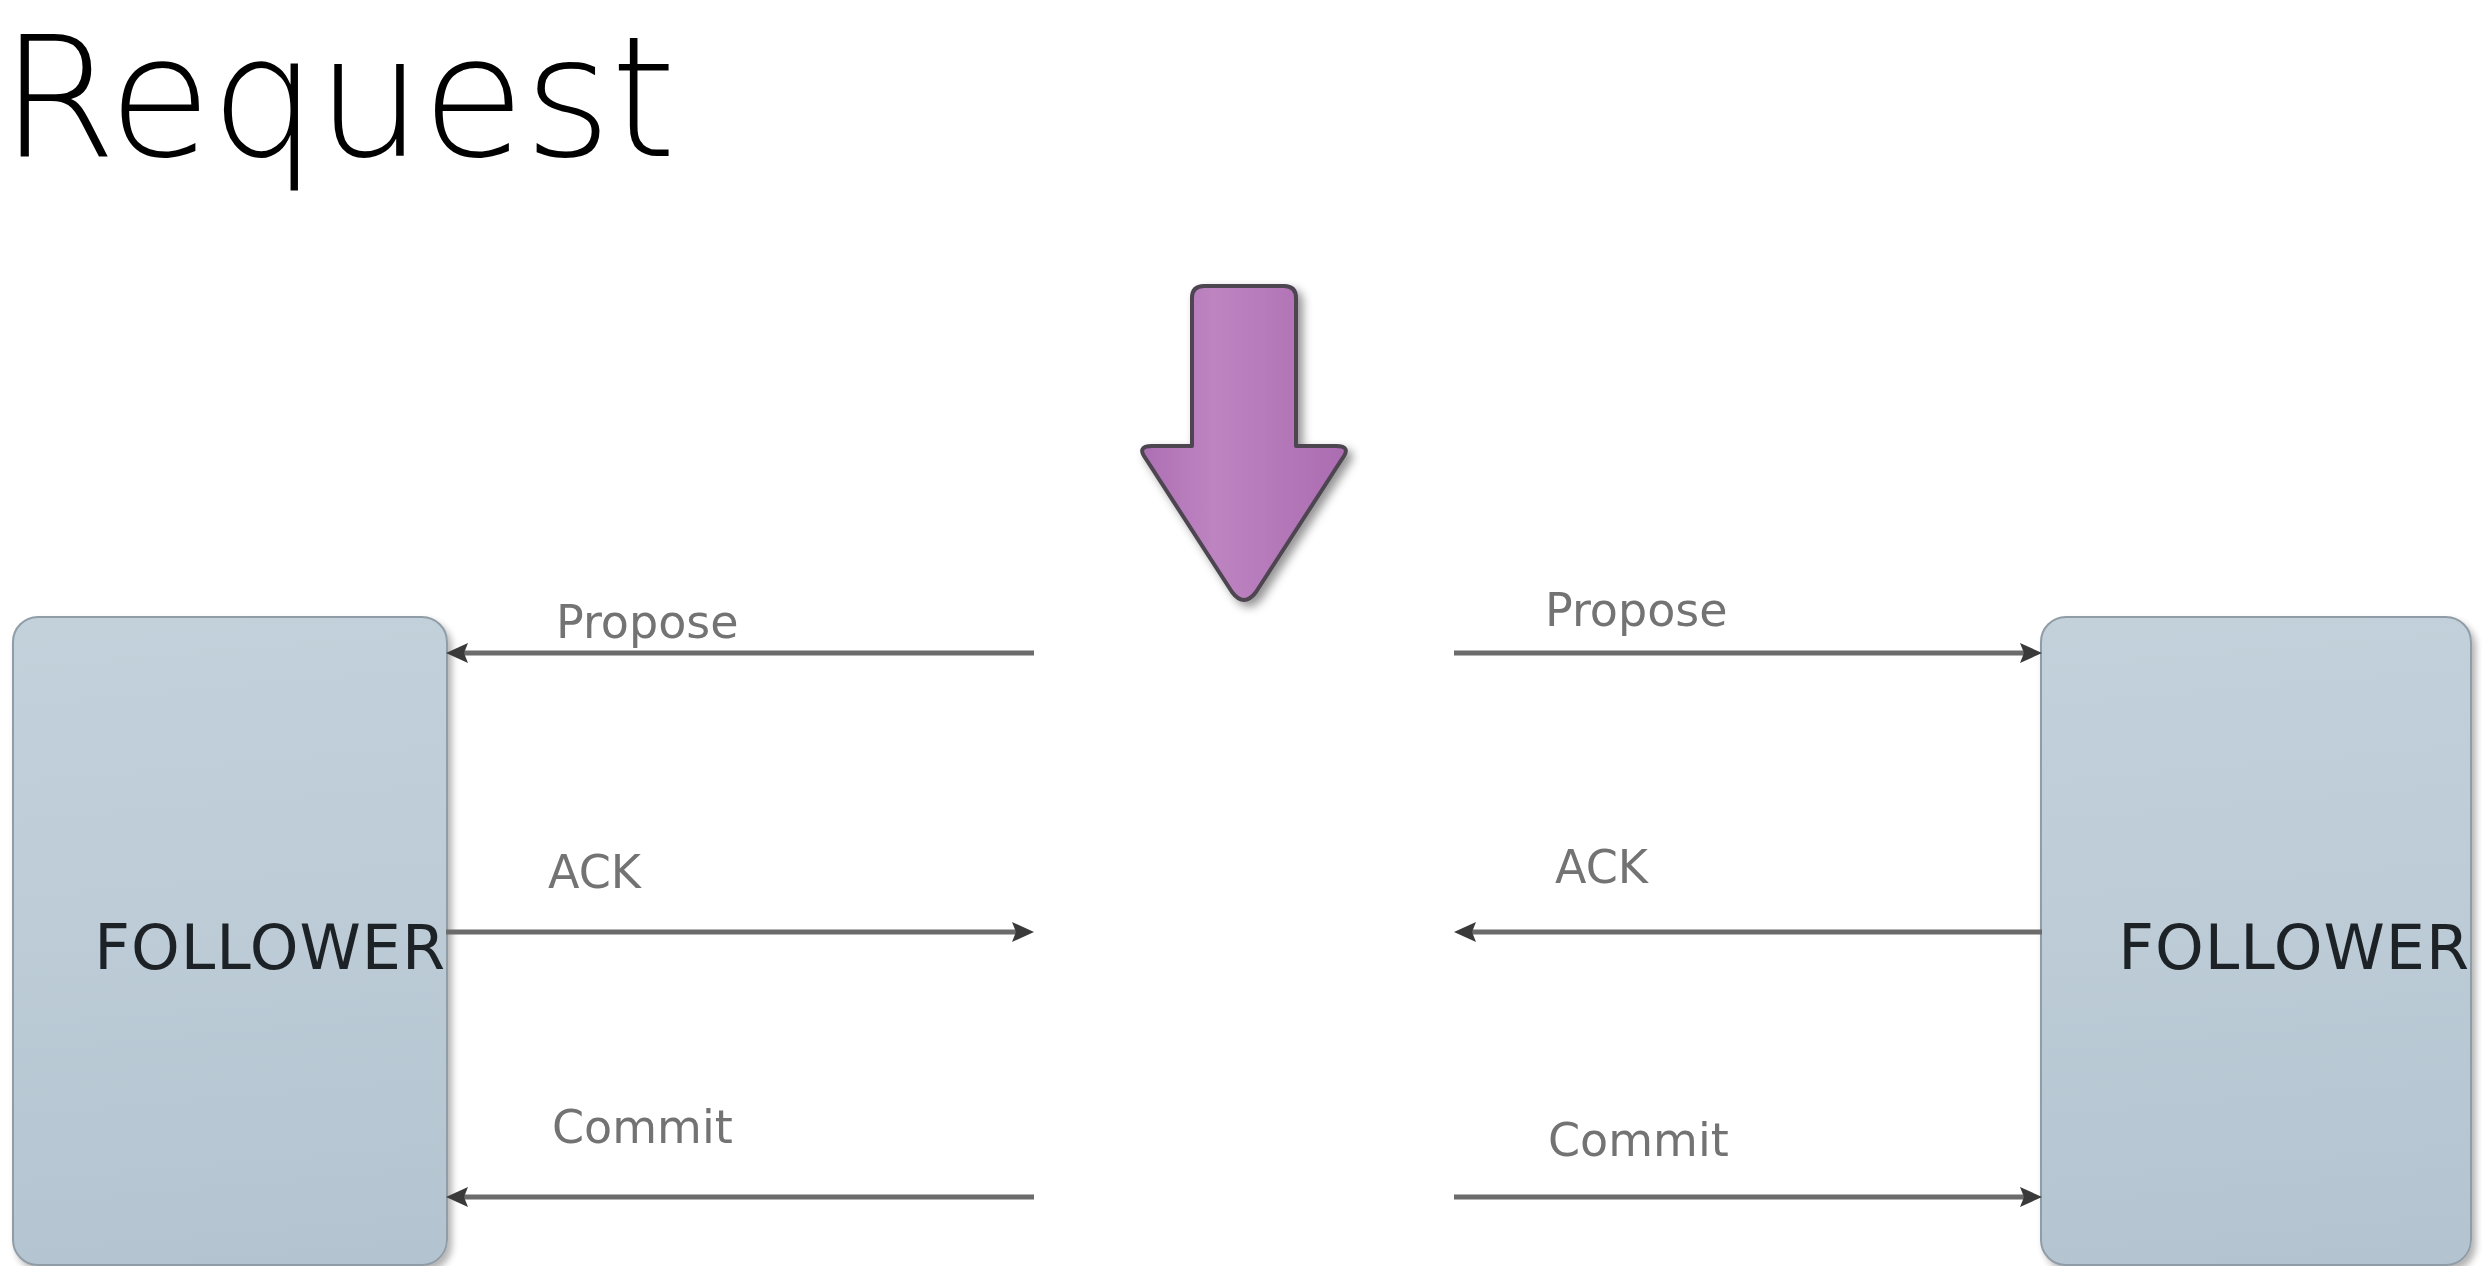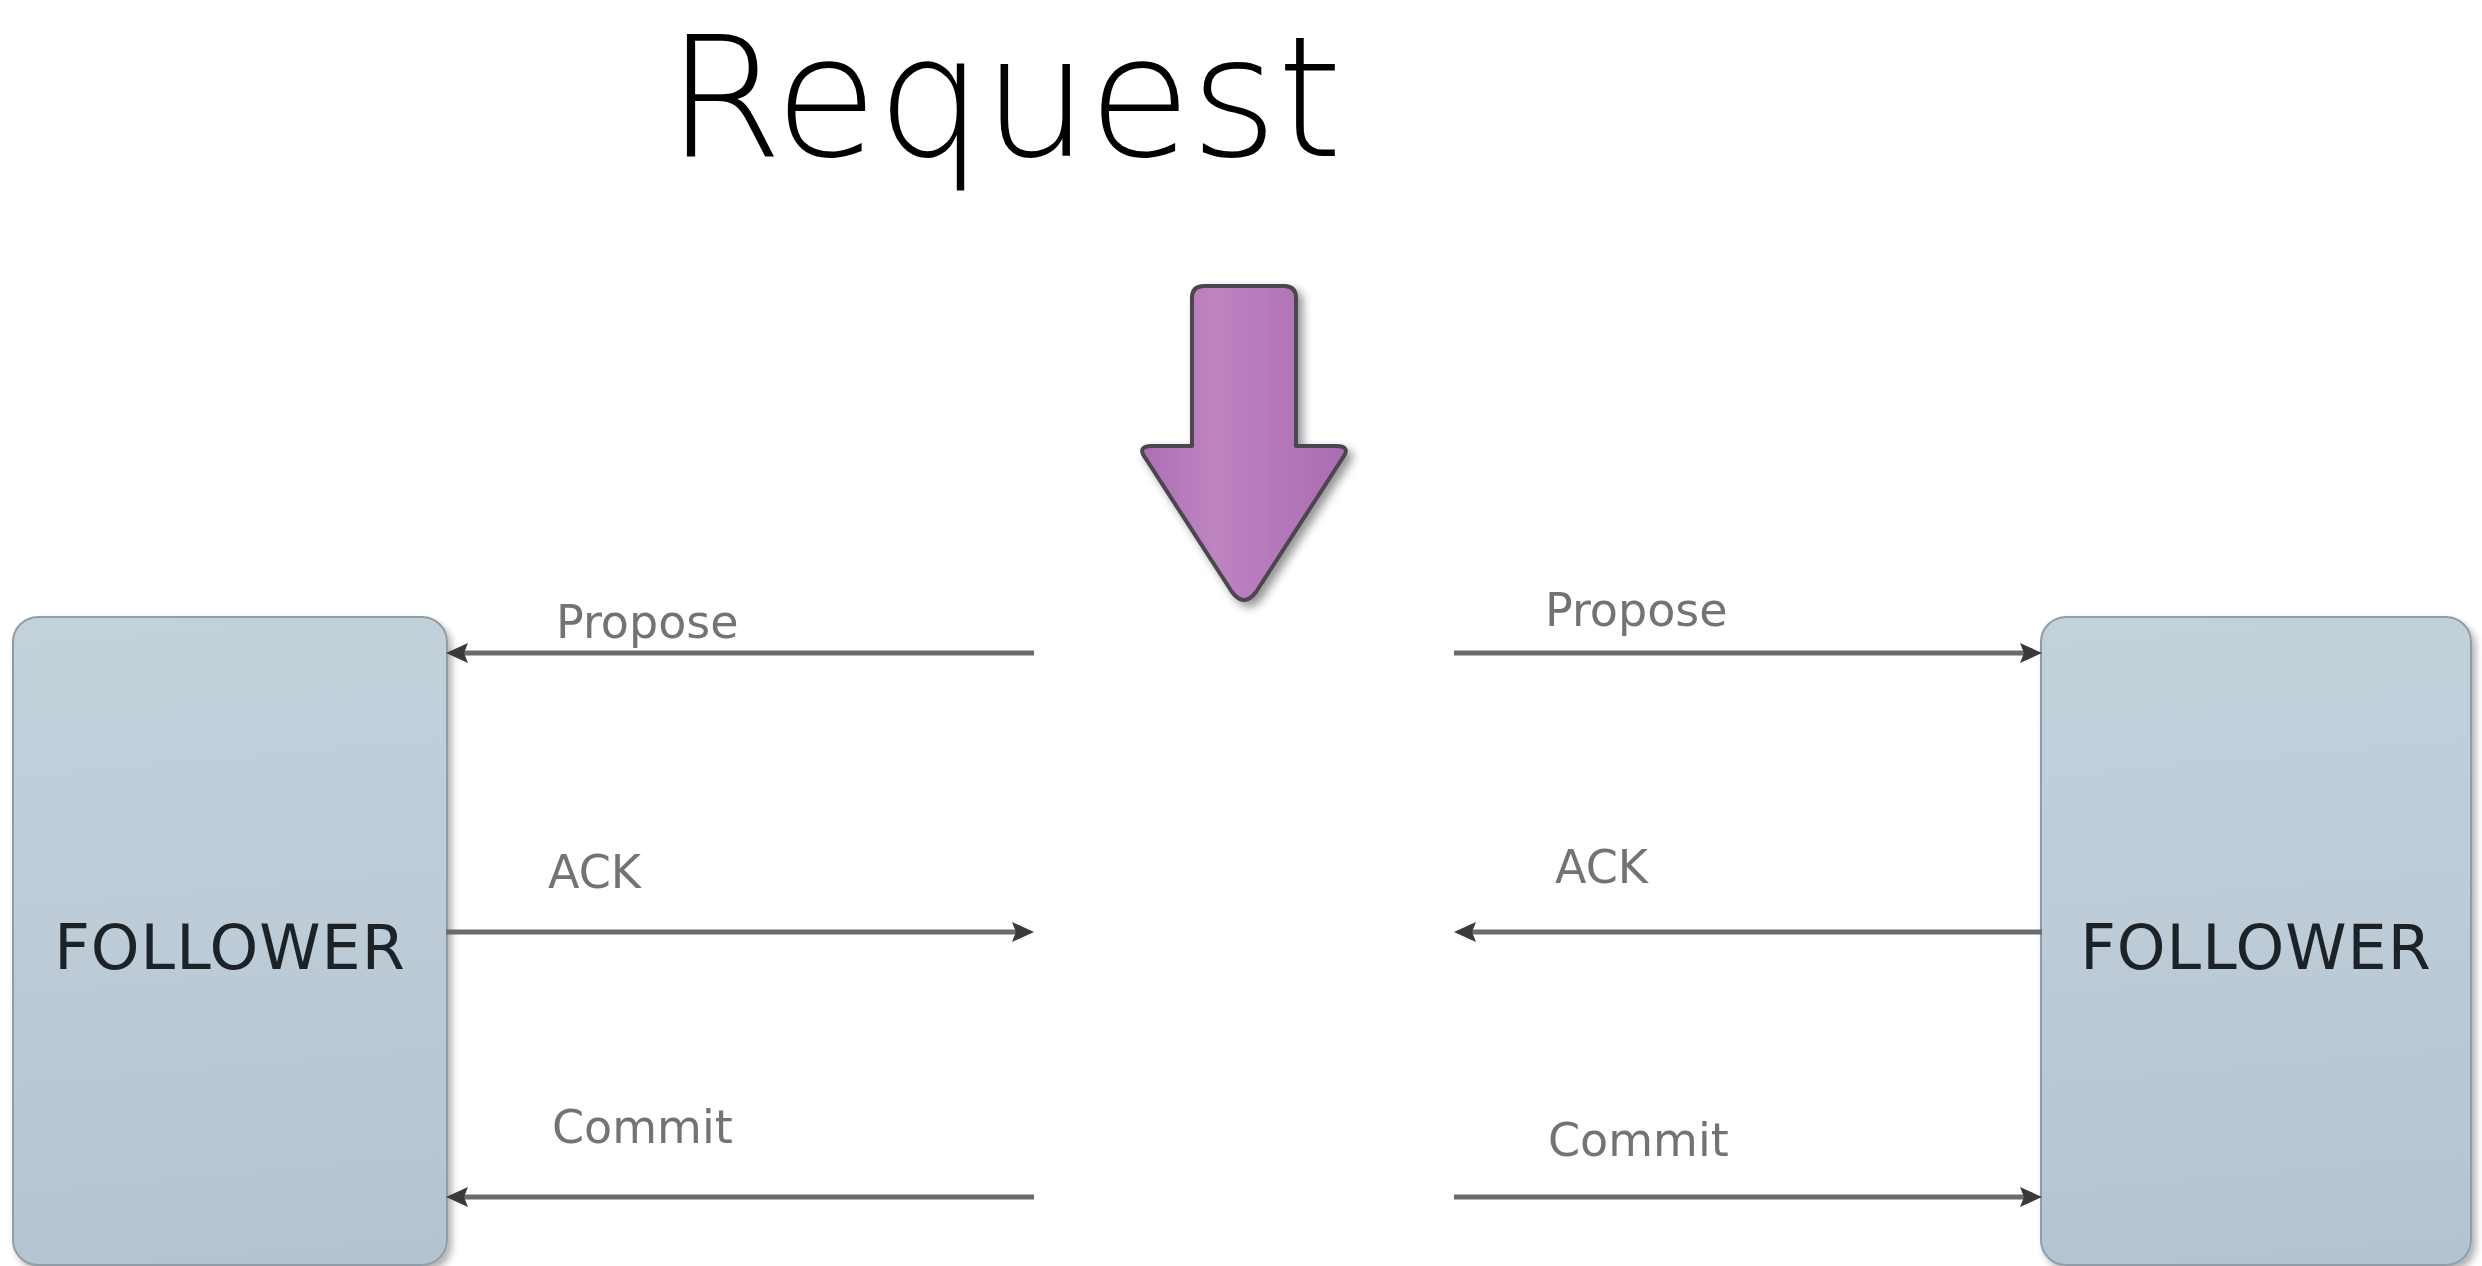--- a/index.html
+++ b/index.html
@@ -17,21 +17,21 @@
     background: #ffffff;
     overflow: hidden;
   }
 
   
   .title {
     position: absolute;
     left: 0;
     top: 14px;
     width: 2008px;
-    text-align: center;
+    text-align: left;
     font-family: "DejaVu Sans", sans-serif;
     font-size: 168px;
     font-weight: 300;
     letter-spacing: -1px;
     color: #000000;
     line-height: 1;
   }
 
   
   .node {
@@ -50,20 +50,21 @@
     font-weight: 400;
     letter-spacing: 1px;
     color: #1c2226;
     position: relative;
     top: 6px;
   }
 
   .node.follower {
     background: linear-gradient(175deg, #c3d1db 0%, #bdccd7 45%, #b3c4d0 100%);
     border-color: #909ca6;
+    justify-content: flex-end;
   }
   .node.leader {
     background: linear-gradient(178deg, #4d9fd4 0%, #3e95cd 48%, #2f8ac6 100%);
     border-color: #5a6a76;
   }
   .node.leader .node-label {
     color: #12222e;
   }
 
   #follower-left  { left: 12px;   top: 616px;  width: 436px;  height: 650px; }

